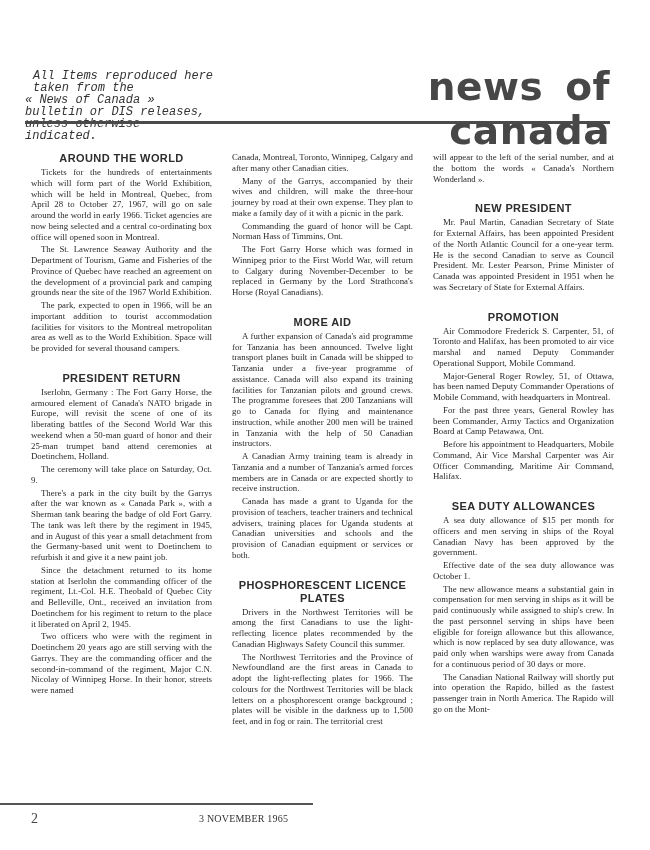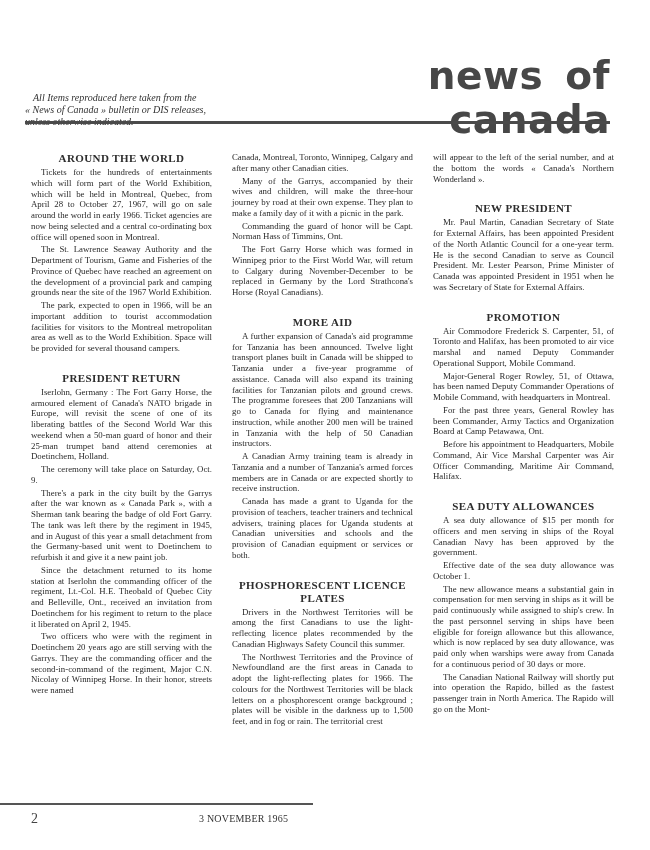--- a/index.html
+++ b/index.html
@@ -1,23 +1,23 @@
 <!DOCTYPE html>
 <html><head>
   <meta charset="utf-8">
   <style>
     html, body { margin: 0; padding: 0; background: #ffffff; }
     body { width: 650px; height: 850px; position: relative; overflow: hidden; color: #2a2a2a; font-family: "Liberation Serif", "DejaVu Serif", serif; }
-    .masthead-note { position: absolute; left: 25px; top: 92px; width: 190px; font-style: italic; font-size: 10px; line-height: 12px; color: #333; }
+    .masthead-note { position: absolute; left: 25px; top: 70px; width: 190px; font-style: italic; font-size: 12px; line-height: 12px; color: #333; font-family: Liberation Mono, monospace; }
     .masthead-note .indent { padding-left: 8px; }
-    .masthead-title { position: absolute; left: 300px; top: 54px; width: 310px; text-align: right; font-family: "DejaVu Sans", sans-serif; font-weight: bold; font-size: 39px; letter-spacing: 0.5px; word-spacing: 8px; color: #474747; line-height: 44px; }
+    .masthead-title { position: absolute; left: 300px; top: 65px; width: 310px; text-align: right; font-family: "DejaVu Sans", sans-serif; font-weight: bold; font-size: 39px; letter-spacing: 0.5px; word-spacing: 8px; color: #474747; line-height: 44px; }
     .rule-top { position: absolute; left: 25px; top: 121px; width: 585px; height: 3px; background: #4a4a4a; }
     .columns { position: absolute; left: 31px; top: 152px; width: 584px; height: 620px; display: flex; gap: 20px; }
     .col { width: 181px; font-size: 8.8px; line-height: 10.75px; text-align: justify; hyphens: none; }
-    .col h2 { font-family: Liberation Serif, serif; font-weight: bold; font-size: 11px; letter-spacing: 0.4px; text-align: center; margin: 0 0 2px 0; line-height: 13px; color: #2d2d2d; }
+    .col h2 { font-family: Liberation Sans, sans-serif; font-weight: bold; font-size: 11px; letter-spacing: 0.4px; text-align: center; margin: 0 0 2px 0; line-height: 13px; color: #2d2d2d; }
     .col h2.spaced { margin-top: 18px; }
     .col p { margin: 0 0 2px 0; text-indent: 10px; }
     .col p.cont { text-indent: 0; }
     .rule-bottom { position: absolute; left: 0; top: 803px; width: 313px; height: 2px; background: #555; }
     .page-num { position: absolute; left: 31px; top: 811px; font-size: 14px; color: #444; }
     .page-date { position: absolute; left: 199px; top: 813px; font-size: 10px; color: #333; letter-spacing: 0.2px; }
   </style>
 </head>
 <body>
 

